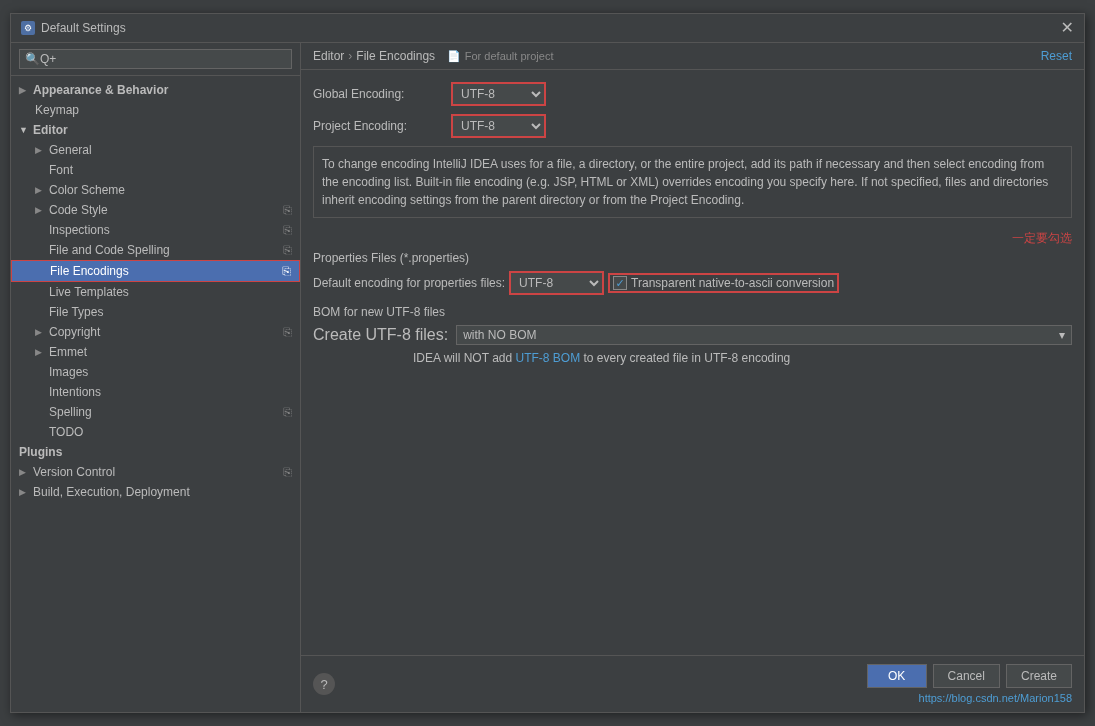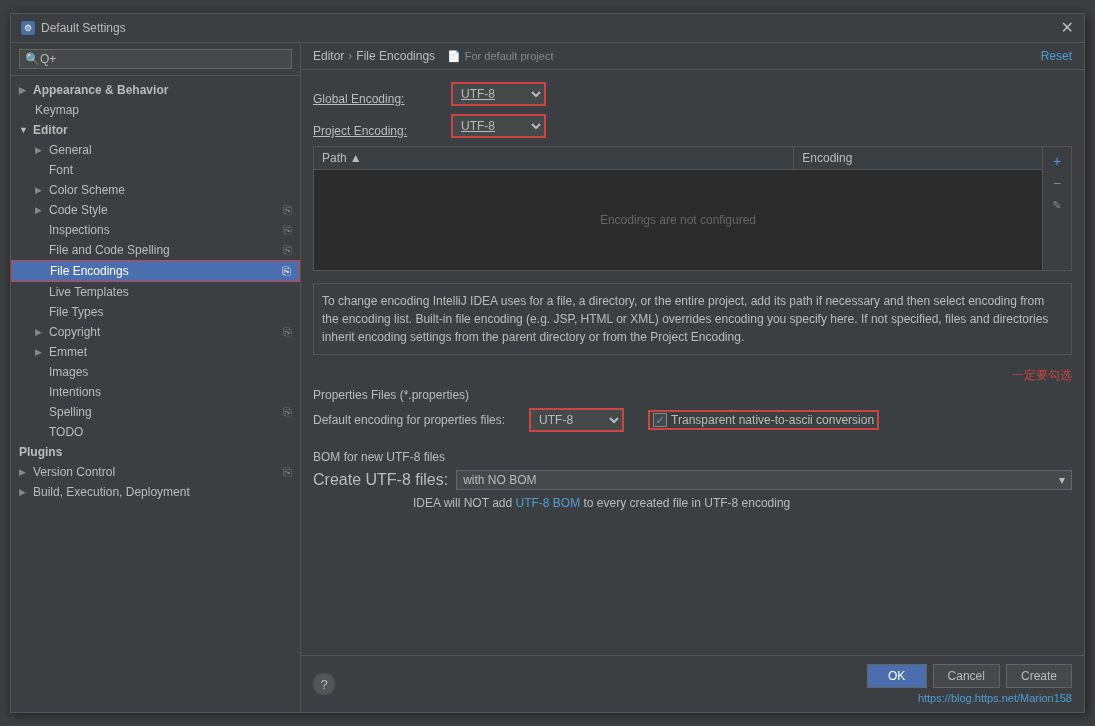--- a/index.html
+++ b/index.html
@@ -160,24 +160,23 @@
       cursor: pointer;
     }
     .content-area {
       flex: 1;
       padding: 12px;
       overflow-y: auto;
       background: #3c3f41;
     }
     .encoding-row {
       display: flex;
-      align-items: flex-end;
+      align-items: center;
       margin-bottom: 8px;
       gap: 8px;
-      text-decoration: underline;
     }
     .encoding-label {
       color: #bbbbbb;
       font-size: 12px;
       width: 130px;
     }
     .table-header {
       display: flex;
       background: #3c3f41;
       border-bottom: 1px solid #555;
@@ -247,22 +246,22 @@
     }
     
     .section-title {
       color: #bbbbbb;
       font-size: 12px;
       margin-bottom: 6px;
     }
     .prop-row {
       display: flex;
       align-items: center;
-      gap: 24px;
-      margin-bottom: 18px;
+      gap: 4px;
+      margin-bottom: 10px;
     }
     .prop-label {
       color: #bbbbbb;
       font-size: 12px;
     }
     .checkbox-container {
       display: flex;
       align-items: center;
       gap: 4px;
       border: 2px solid #cc4444;
@@ -520,41 +519,20 @@
           <div style="border: 2px solid #cc4444; display:inline-flex;">
             <select style="background:#45494a;border:none;color:#bbbbbb;font-size:12px;padding:2px 4px;outline:none;cursor:pointer;min-width:65px;">
               <option>UTF-8</option>
               <option>ISO-8859-1</option>
               <option>US-ASCII</option>
               <option>UTF-16</option>
             </select>
           </div>
         </div>
 
-        <div class="table-with-actions">
-          <div class="table-inner">
-            <div class="table-header">
-              <div class="th path">
-                <span>Path</span>
-                <span>▲</span>
-              </div>
-              <div class="th">
-                <span>Encoding</span>
-              </div>
-            </div>
-            <div class="table-body">
-              <span>Encodings are not configured</span>
-            </div>
-          </div>
-          <div class="action-buttons">
-            <button class="action-btn" style="color:#4e9dd4;">+</button>
-            <button class="action-btn">−</button>
-            <button class="action-btn" style="font-size:11px;">✎</button>
-          </div>
-        </div>
 
         <div class="description-text">To change encoding IntelliJ IDEA uses for a file, a directory, or the entire project, add its path if necessary and then select encoding from the encoding list. Built-in file encoding (e.g. JSP, HTML or XML) overrides encoding you specify here. If not specified, files and directories inherit encoding settings from the parent directory or from the Project Encoding.</div>
 
         <div class="chinese-note">一定要勾选</div>
 
         <div>
           <div class="section-title">Properties Files (*.properties)</div>
           <div class="prop-row">
             <span class="prop-label">Default encoding for properties files:</span>
             <div style="border: 2px solid #cc4444; display:inline-flex;">
@@ -588,18 +566,18 @@
       <div class="dialog-footer">
         <div class="footer-left">
           <button class="help-btn">?</button>
         </div>
         <div style="display:flex;flex-direction:column;align-items:flex-end;gap:4px;">
           <div class="footer-right">
             <button class="btn primary">OK</button>
             <button class="btn secondary">Cancel</button>
             <button class="btn secondary">Create</button>
           </div>
-          <span class="url-bar">https://blog.https.net/Marion158</span>
+          <span class="url-bar">https://blog.csdn.net/Marion158</span>
         </div>
       </div>
     </div>
   </div>
 </div>
 
 </body></html>

